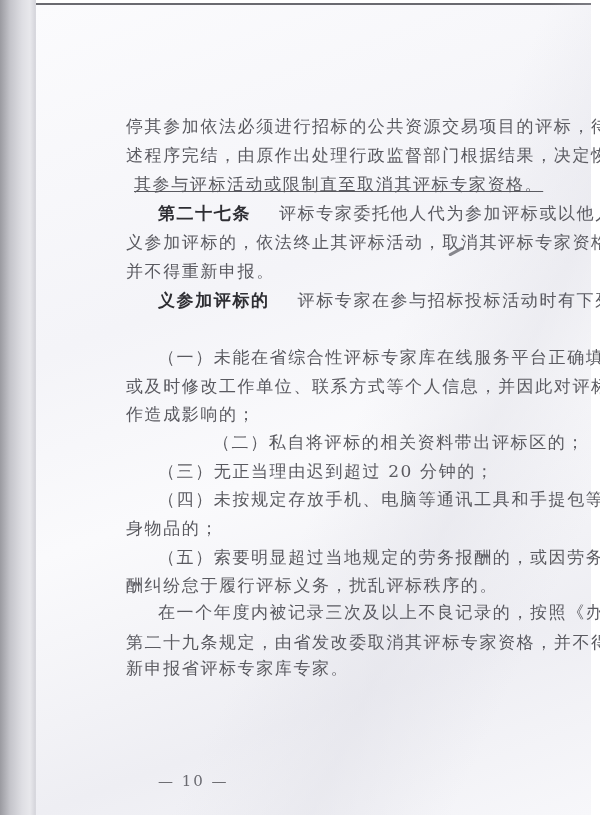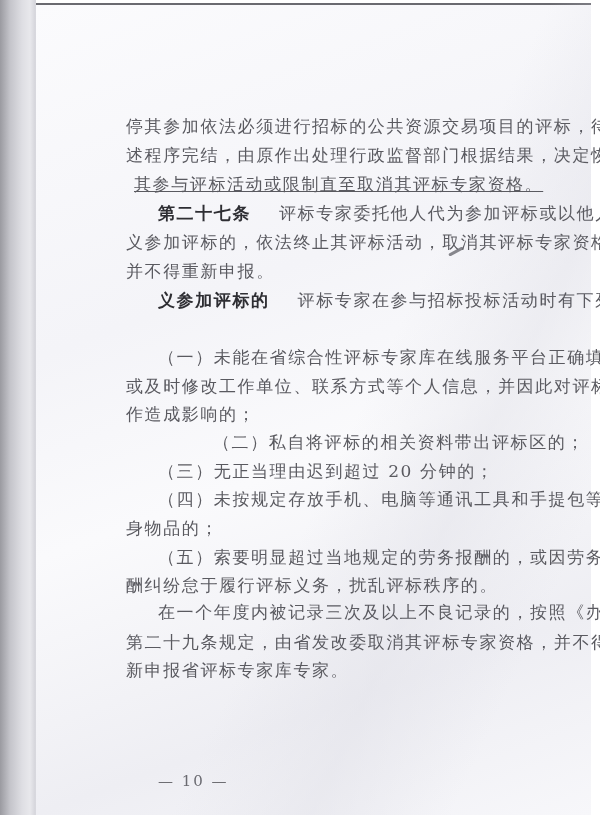--- a/index.html
+++ b/index.html
@@ -59,17 +59,17 @@
   <div class="line" style="left:126px;top:376px;"><span>或及时修改工作单位、联系方式等个人信息，并因此对评标工</span></div>
   <div class="line" style="left:126px;top:404px;text-align:center;"><span>作造成影响的；</span></div>
   <div class="line" style="left:170px;top:432px;margin-left:43px;"><span>（二）私自将评标的相关资料带出评标区的；</span></div>
   <div class="line" style="left:158px;top:461px;"><span>（三）无正当理由迟到超过 20 分钟的；</span></div>
   <div class="line" style="left:158px;top:489px;"><span>（四）未按规定存放手机、电脑等通讯工具和手提包等随</span></div>
   <div class="line" style="left:126px;top:518px;"><span>身物品的；</span></div>
   <div class="line" style="left:158px;top:547px;"><span>（五）索要明显超过当地规定的劳务报酬的，或因劳务报</span></div>
   <div class="line" style="left:126px;top:575px;"><span>酬纠纷怠于履行评标义务，扰乱评标秩序的。</span></div>
   <div class="line" style="left:158px;top:602px;"><span>在一个年度内被记录三次及以上不良记录的，按照《办法》</span></div>
   <div class="line" style="left:126px;top:632px;"><span>第二十九条规定，由省发改委取消其评标专家资格，并不得重</span></div>
-  <div class="line" style="left:126px;top:660px;"><span>新申报省评标专家库专家。</span></div>
+  <div class="line" style="left:126px;top:660px;font-family:Liberation Mono, monospace;"><span>新申报省评标专家库专家。</span></div>
 
   <div class="pen-mark"></div>
   <div class="page-number">— 10 —</div>
 </div>
 
 </body></html>

